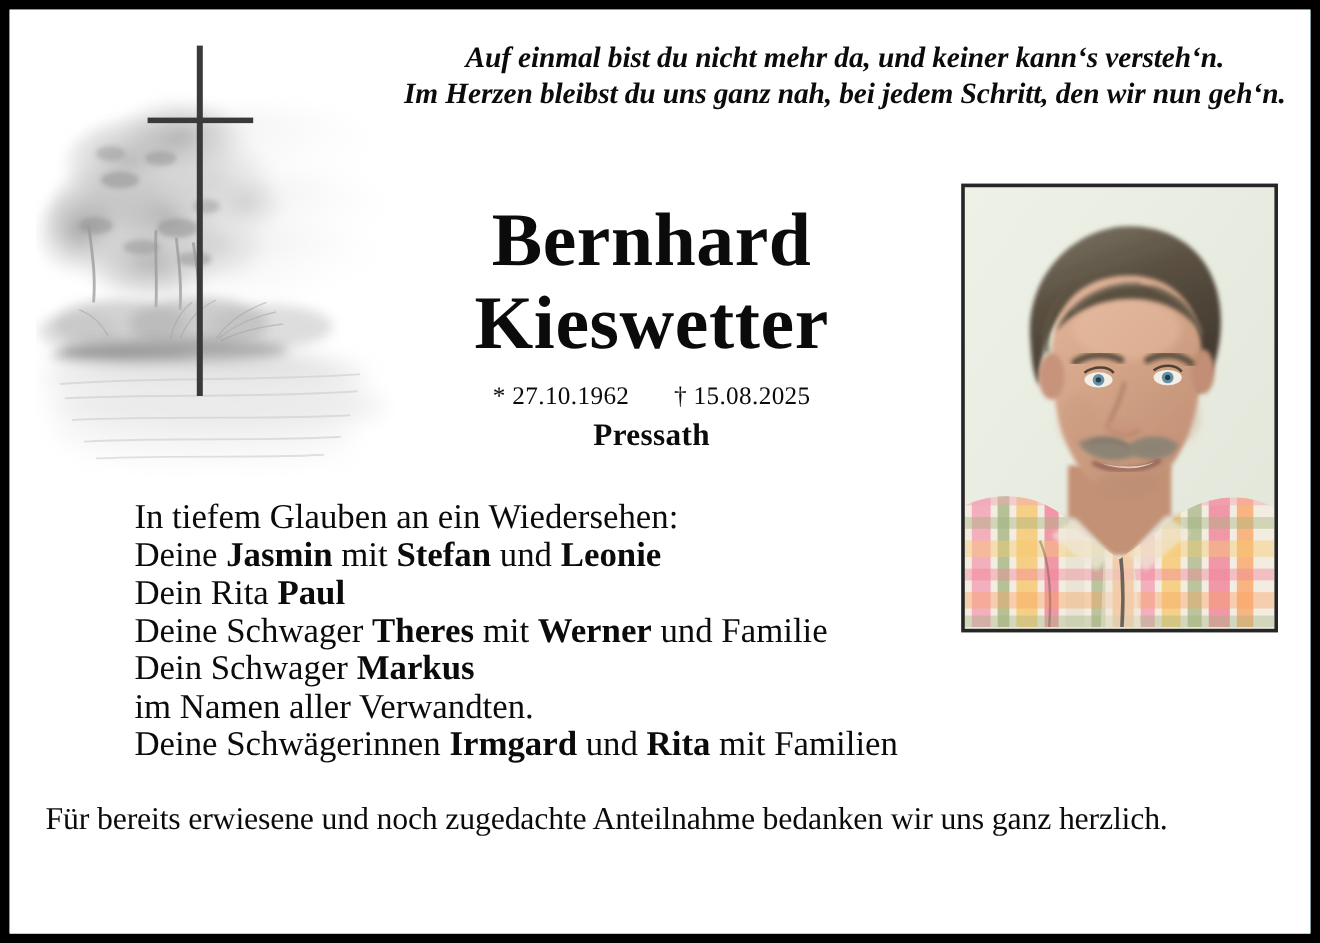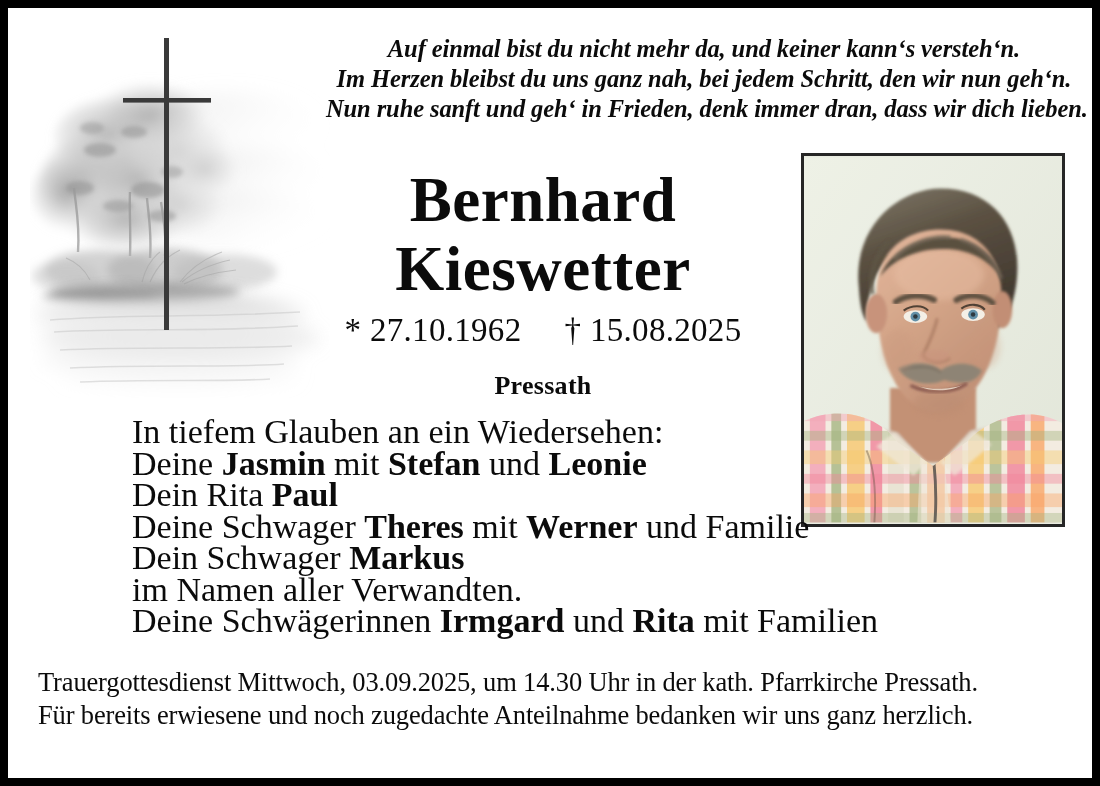--- a/index.html
+++ b/index.html
@@ -69,27 +69,27 @@
   }
   .name-line {
     font-family: "Liberation Serif", serif;
     font-size: 63px;
     line-height: 69px;
     font-weight: 700;
     letter-spacing: 0.5px;
   }
   .dates {
     margin-top: 8px;
-    font-size: 33px;
+    font-size: 21px;
     line-height: 36px;
     letter-spacing: 0.3px;
   }
   .dates .sep { display: inline-block; width: 26px; }
   .place {
-    margin-top: 23px;
+    margin-top: 0;
     font-size: 26px;
     line-height: 30px;
     font-weight: bold;
     letter-spacing: 0.3px;
   }
 
   
   .photo-frame {
     position: absolute;
     left: 793px;
@@ -99,25 +99,25 @@
     border: 3px solid #262626;
     box-sizing: border-box;
     background: #e9ece1;
     overflow: hidden;
   }
   .photo-frame svg { display: block; width: 100%; height: 100%; }
 
   
   .family {
     position: absolute;
-    left: 124px;
+    left: 104px;
     top: 408px;
     width: 640px;
     font-family: "Liberation Serif", serif;
-    font-size: 34px;
+    font-size: 29px;
     line-height: 31.5px;
     color: #0b0b0b;
   }
   .family .intro { }
   .family .row { white-space: nowrap; }
   .family b { font-weight: bold; }
 
   
   .service {
     position: absolute;
@@ -249,21 +249,20 @@
         <g>
           <rect x="134" y="18" width="5" height="292" fill="#3a3a3a"></rect>
           <rect x="93" y="78" width="88" height="4.6" fill="#3a3a3a"></rect>
         </g>
       </svg>
     </div>
 
     <div class="poem">
       <div>Auf einmal bist du nicht mehr da, und keiner kann‘s versteh‘n.</div>
       <div>Im Herzen bleibst du uns ganz nah, bei jedem Schritt, den wir nun geh‘n.</div>
-      <div>Nun ruhe sanft und geh‘ in Frieden, denk immer dran, dass wir dich lieben.</div>
     </div>
 
     <div class="name-block">
       <div class="name-line">Bernhard</div>
       <div class="name-line">Kieswetter</div>
       <div class="dates">
         <span>*</span>
         <span>27.10.1962</span>
         <span class="sep"></span>
         <span>†</span>
@@ -410,18 +409,17 @@
       <div class="row">
         <span>Dein Schwager </span><b>Markus</b>
       </div>
       <div class="row">im Namen aller Verwandten.</div>
       <div class="row">
         <span>Deine Schwägerinnen </span><b>Irmgard</b><span> und </span><b>Rita</b><span> mit Familien</span>
       </div>
     </div>
 
     <div class="service">
-      <div>Trauergottesdienst Mittwoch, 03.09.2025, um 14.30 Uhr in der kath. Pfarrkirche Pressath.</div>
       <div>Für bereits erwiesene und noch zugedachte Anteilnahme bedanken wir uns ganz herzlich.</div>
     </div>
 
   </div>
 </div>
 
 </body></html>

